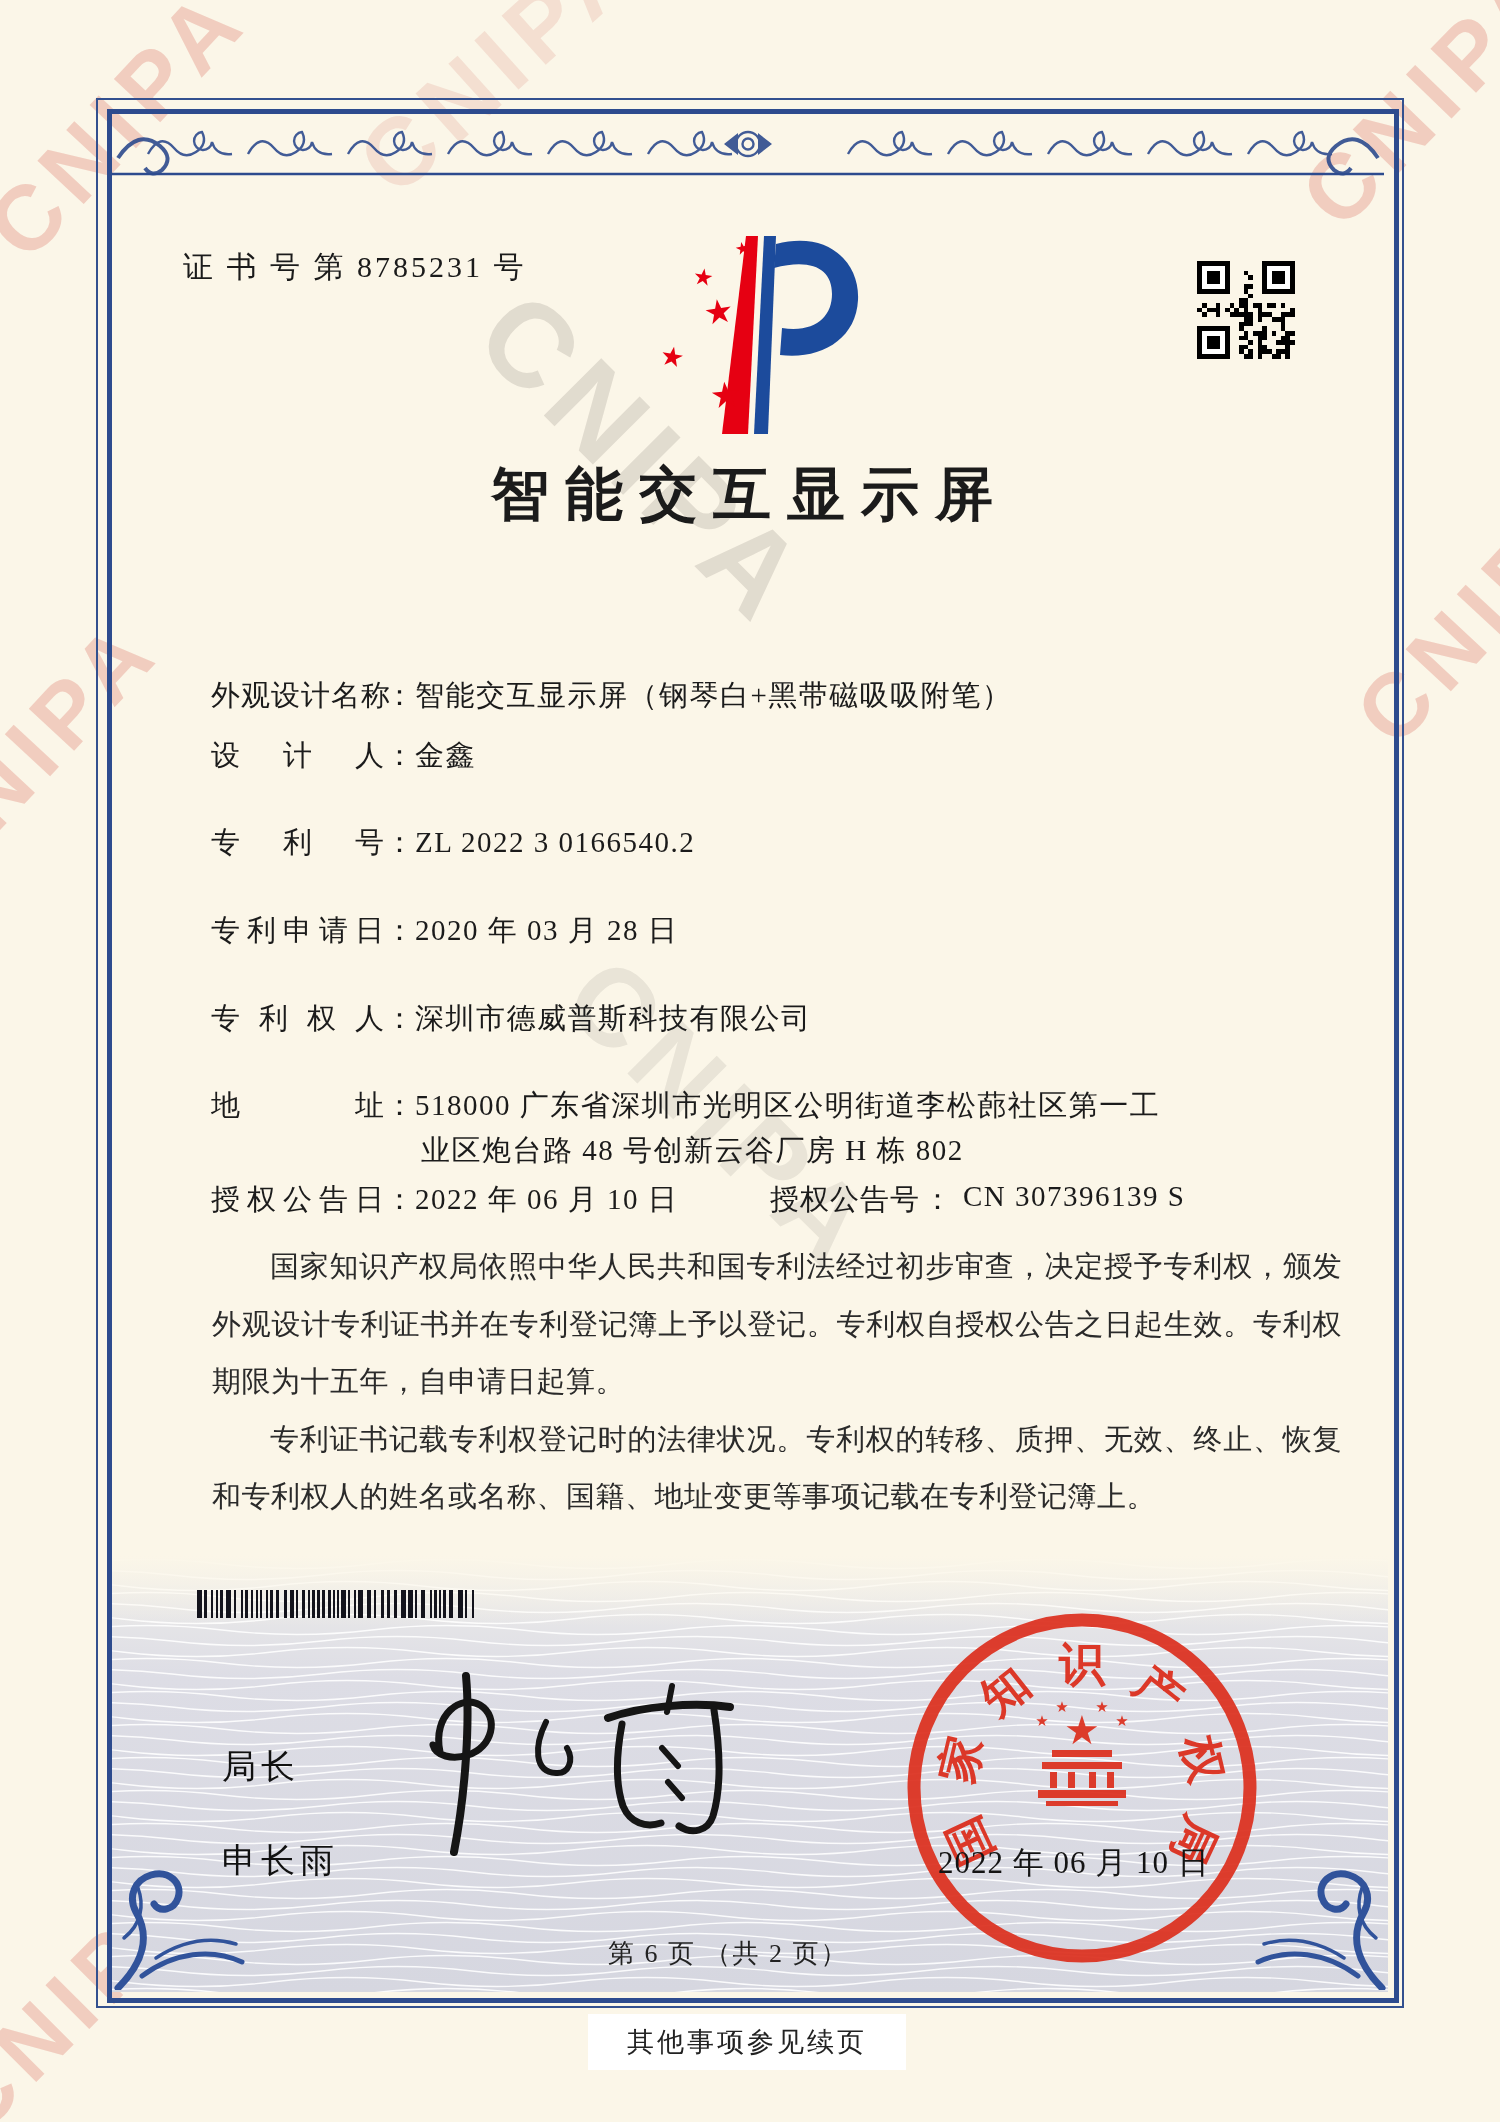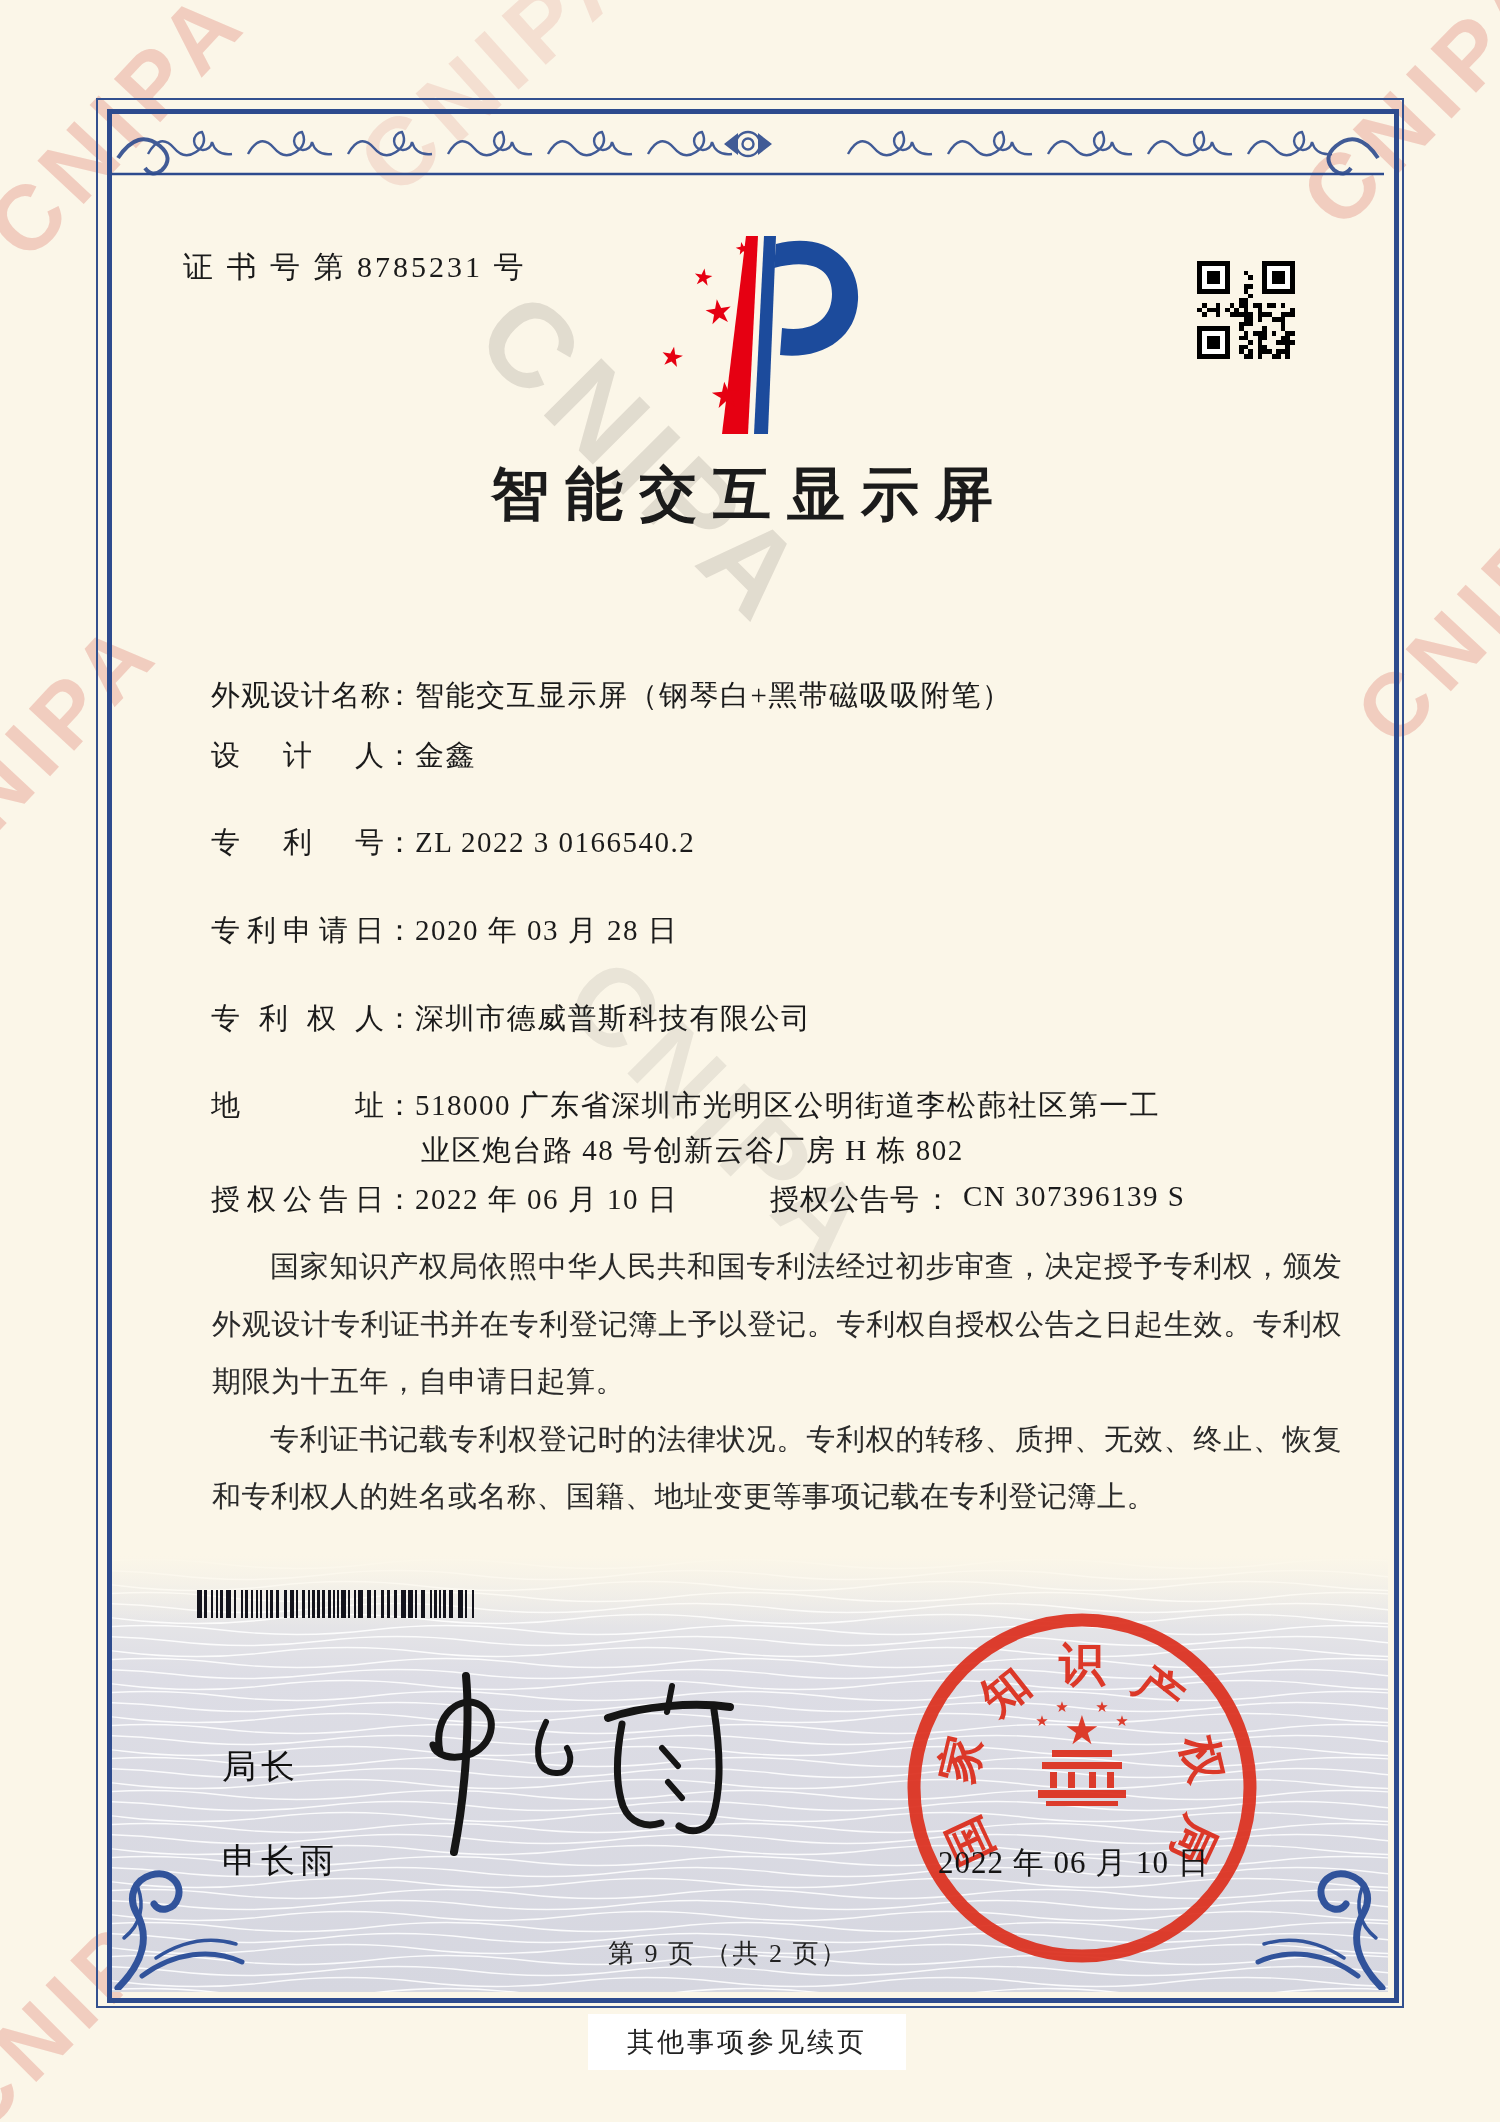--- a/index.html
+++ b/index.html
@@ -411,18 +411,18 @@
       <rect x="158" y="174" width="7" height="16"></rect>
       <rect x="176" y="174" width="7" height="16"></rect>
       <rect x="197" y="174" width="7" height="16"></rect>
       <rect x="215" y="174" width="7" height="16"></rect>
       <rect x="146" y="192" width="88" height="8"></rect>
       <rect x="154" y="203" width="72" height="5"></rect>
     </g>
   </svg>
   <div class="seal-date">2022 年 06 月 10 日</div>
 
-  <div class="page-info">第 9 页 （共 2 页）</div>
+  <div class="page-info">第 6 页 （共 2 页）</div>
   <div class="note-box">
     <span class="note-text">其他事项参见续页</span>
   </div>
 
 </div>
 
 </body></html>

